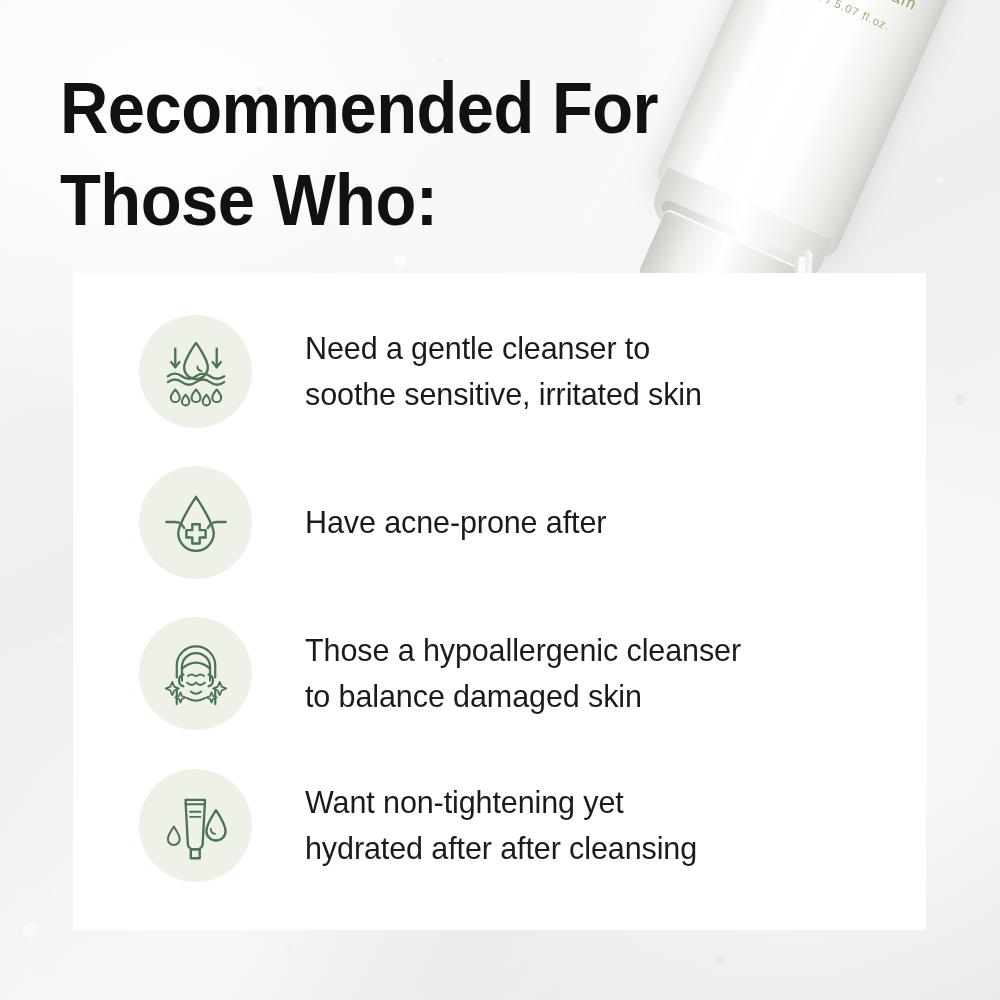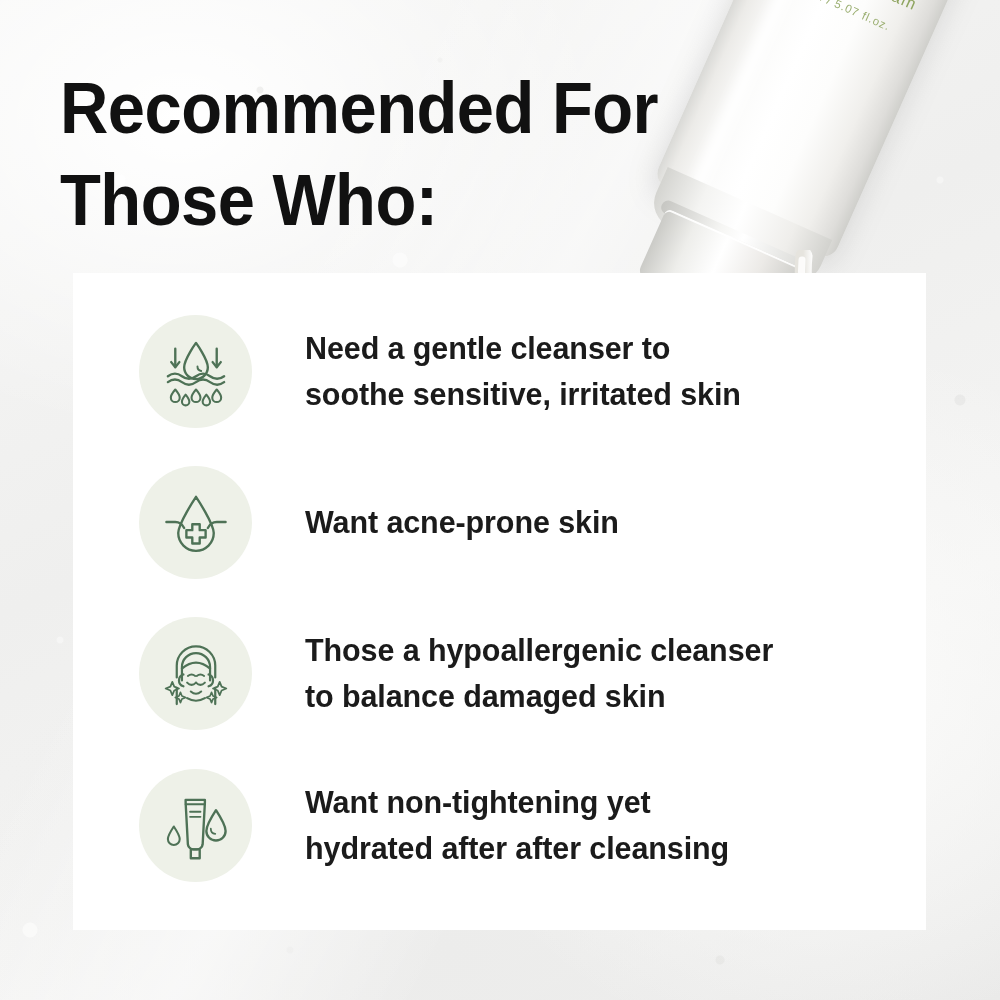--- a/index.html
+++ b/index.html
@@ -123,21 +123,21 @@
   .icon-circle svg {
     display: block;
     width: 74px;
     height: 74px;
   }
 
   .row-text {
     margin-left: 53px;
     font-size: 30.5px;
     line-height: 1.52;
-    font-weight: 700;
+    font-weight: 400;
     color: #1b1b1b;
     letter-spacing: -0.1px;
     white-space: pre-line;
     font-family: "Liberation Sans", sans-serif;
   }
 
   
   #tube-wrap {
     position: absolute;
     left: 690px;
@@ -340,21 +340,21 @@
 
       <div class="row row-2">
         <div class="icon-circle">
           <svg viewBox="0 0 100 100" fill="none" stroke="#4e7256" stroke-width="3.2" stroke-linecap="round" stroke-linejoin="round" aria-hidden="true">
             <path d="M50 16 C 50 16, 74 52, 74 65 A24 24 0 0 1 26 65 C 26 52, 50 16, 50 16 Z"></path>
             <path d="M10 50 h 12 q 8 0 12 8"></path>
             <path d="M90 50 h -12 q -8 0 -12 8"></path>
             <path d="M45 53 h10 v8 h8 v10 h-8 v8 h-10 v-8 h-8 v-10 h8 Z"></path>
           </svg>
         </div>
-        <div class="row-text">Want acne-prone skin</div>
+        <div class="row-text">Have acne-prone after</div>
       </div>
 
       <div class="row row-3">
         <div class="icon-circle">
           <svg viewBox="0 0 100 100" fill="none" stroke="#4e7256" stroke-width="3" stroke-linecap="round" stroke-linejoin="round" aria-hidden="true">
             <path d="M24 56 V40 A26 26 0 0 1 76 40 V56"></path>
             <path d="M31 60 V42 A19 19 0 0 1 69 42 V60"></path>
             <path d="M31 44 q 19 -16 38 0"></path>
             <path d="M33 52 q -6 2 -6 8 t 6 8"></path>
             <path d="M67 52 q 6 2 6 8 t -6 8"></path>

